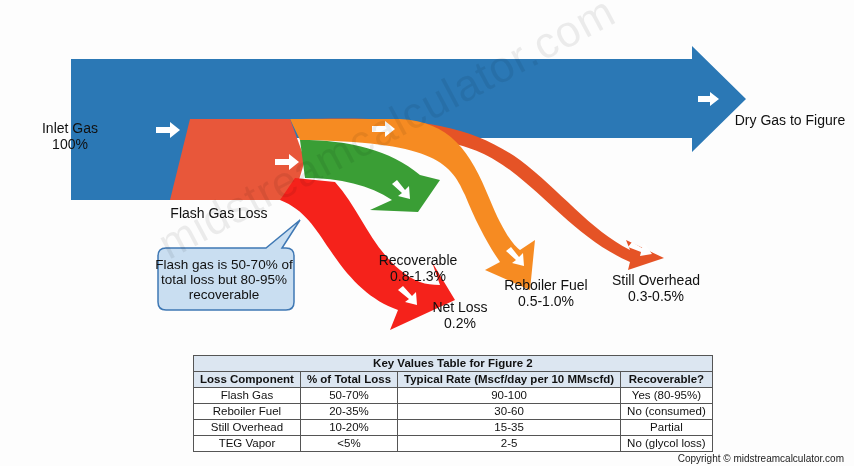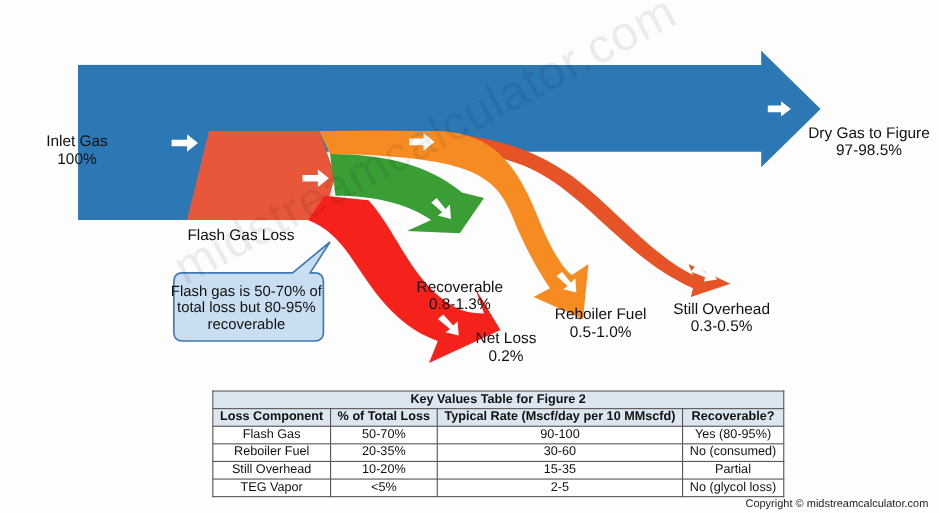--- a/index.html
+++ b/index.html
@@ -48,21 +48,20 @@
 </svg>
 
 <div class="wm">midstreamcalculator.com</div>
 
 <div class="lbl" style="left:4px;top:120px;width:70px;margin-left:31px;">
   <div>Inlet Gas</div>
   <div>100%</div>
 </div>
 <div class="lbl" style="left:730px;top:112px;width:120px;">
   <div>Dry Gas to Figure</div>
-  <div>97-98.5%</div>
 </div>
 <div class="lbl" style="left:164px;top:205px;width:110px;">
   <div>Flash Gas Loss</div>
 </div>
 <div class="lbl" style="left:368px;top:215px;width:100px;margin-top:37px;">
   <div>Recoverable</div>
   <div>0.8-1.3%</div>
 </div>
 <div class="lbl" style="left:425px;top:299px;width:70px;">
   <div>Net Loss</div>

